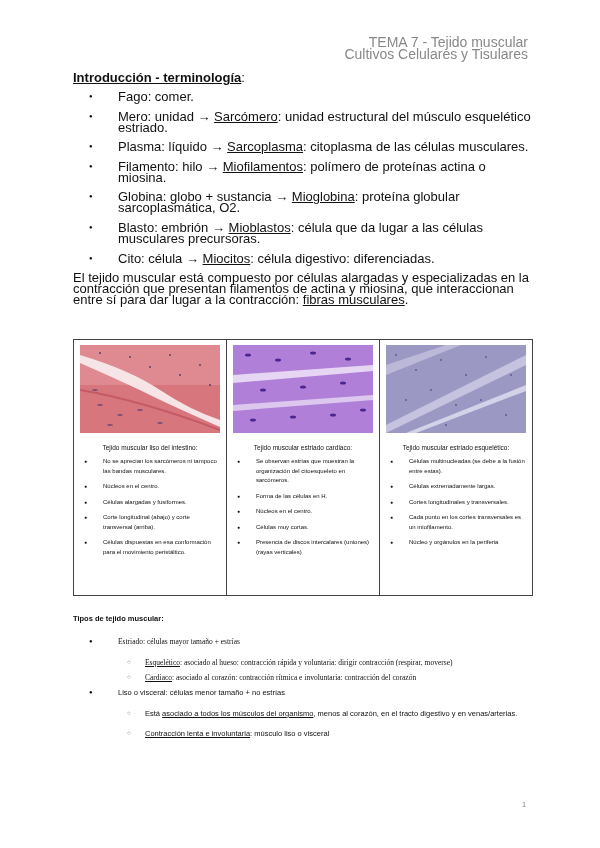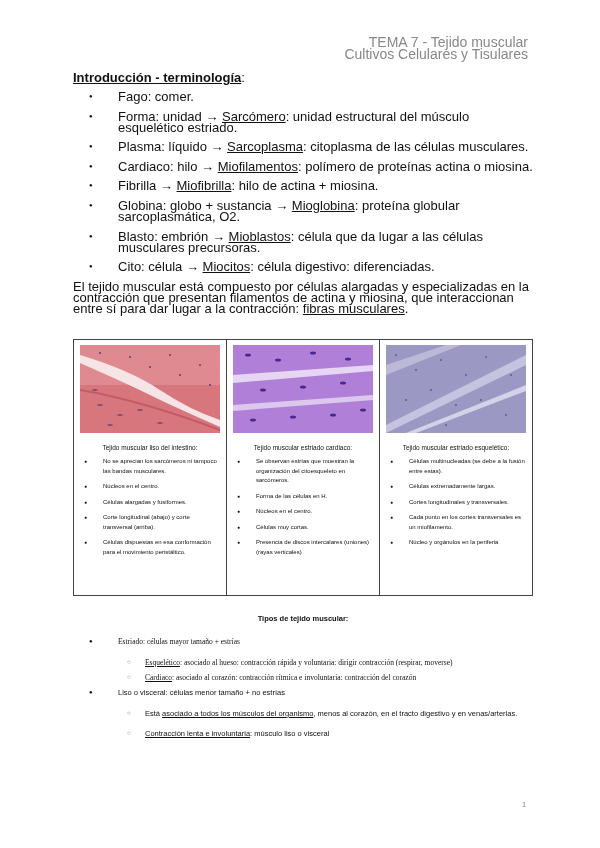--- a/index.html
+++ b/index.html
@@ -1,20 +1,20 @@
 <!DOCTYPE html>
 <html><head>
 <meta charset="utf-8">
 <style>
   html,body{margin:0;padding:0;background:#fff;}
   body{width:600px;height:848px;position:relative;overflow:hidden;font-family:"Liberation Sans",sans-serif;color:#111;}
   .header{position:absolute;right:72px;top:36px;text-align:right;font-size:14px;line-height:12px;color:#888;}
   .content{position:absolute;left:73px;top:72px;width:460px;font-size:13px;line-height:11px;}
   .heading{font-weight:bold;text-decoration:underline;}
-  .heading-plain{font-weight:bold;text-align:center;}
+  .heading-plain{font-weight:bold;}
   ul.main{list-style:none;margin:8px 0 0 0;padding:0;}
   ul.main>li{position:relative;padding-left:45px;margin-bottom:8.6px;}
   ul.main>li::before{content:"●";position:absolute;left:16px;top:0;font-size:6px;}
   u{text-decoration:underline;}
   .para{}
   .table{position:absolute;left:73px;top:339px;width:458px;height:255px;border:1.5px solid #444;display:flex;}
   .col{flex:1;border-right:1.5px solid #444;padding:5px 6px 0 6px;box-sizing:border-box;position:relative;}
   .col:last-child{border-right:none;}
   .img{width:100%;height:88px;}
   .cap{text-align:center;font-size:6.5px;margin-top:7px;}
@@ -33,24 +33,23 @@
 
 <div class="header">
   <div>TEMA 7 - Tejido muscular</div>
   <div>Cultivos Celulares y Tisulares</div>
 </div>
 
 <div class="content">
   <div><span class="heading">Introducción - terminología</span><span>:</span></div>
   <ul class="main">
     <li><span>Fago: comer.</span><u></u><span></span></li>
-    <li><span>Forma: unidad → </span><u>Sarcómero</u><span>: unidad estructural del músculo esquelético estriado.</span></li>
+    <li><span>Mero: unidad → </span><u>Sarcómero</u><span>: unidad estructural del músculo esquelético estriado.</span></li>
     <li><span>Plasma: líquido → </span><u>Sarcoplasma</u><span>: citoplasma de las células musculares.</span></li>
-    <li><span>Cardiaco: hilo → </span><u>Miofilamentos</u><span>: polímero de proteínas actina o miosina.</span></li>
-    <li><span>Fibrilla → </span><u>Miofibrilla</u><span>: hilo de actina + miosina.</span></li>
+    <li><span>Filamento: hilo → </span><u>Miofilamentos</u><span>: polímero de proteínas actina o miosina.</span></li>
     <li><span>Globina: globo + sustancia → </span><u>Mioglobina</u><span>: proteína globular sarcoplasmática, O2.</span></li>
     <li><span>Blasto: embrión → </span><u>Mioblastos</u><span>: célula que da lugar a las células musculares precursoras.</span></li>
     <li><span>Cito: célula → </span><u>Miocitos</u><span>: célula digestivo: diferenciadas.</span></li>
   </ul>
   <div class="para"><span>El tejido muscular está compuesto por células alargadas y especializadas en la contracción que presentan filamentos de actina y miosina, que interaccionan entre sí para dar lugar a la contracción: </span><u>fibras musculares</u><span>.</span></div>
 </div>
 
 <div class="table">
   <div class="col">
     <svg class="img" viewBox="0 0 140 88" preserveAspectRatio="none">

